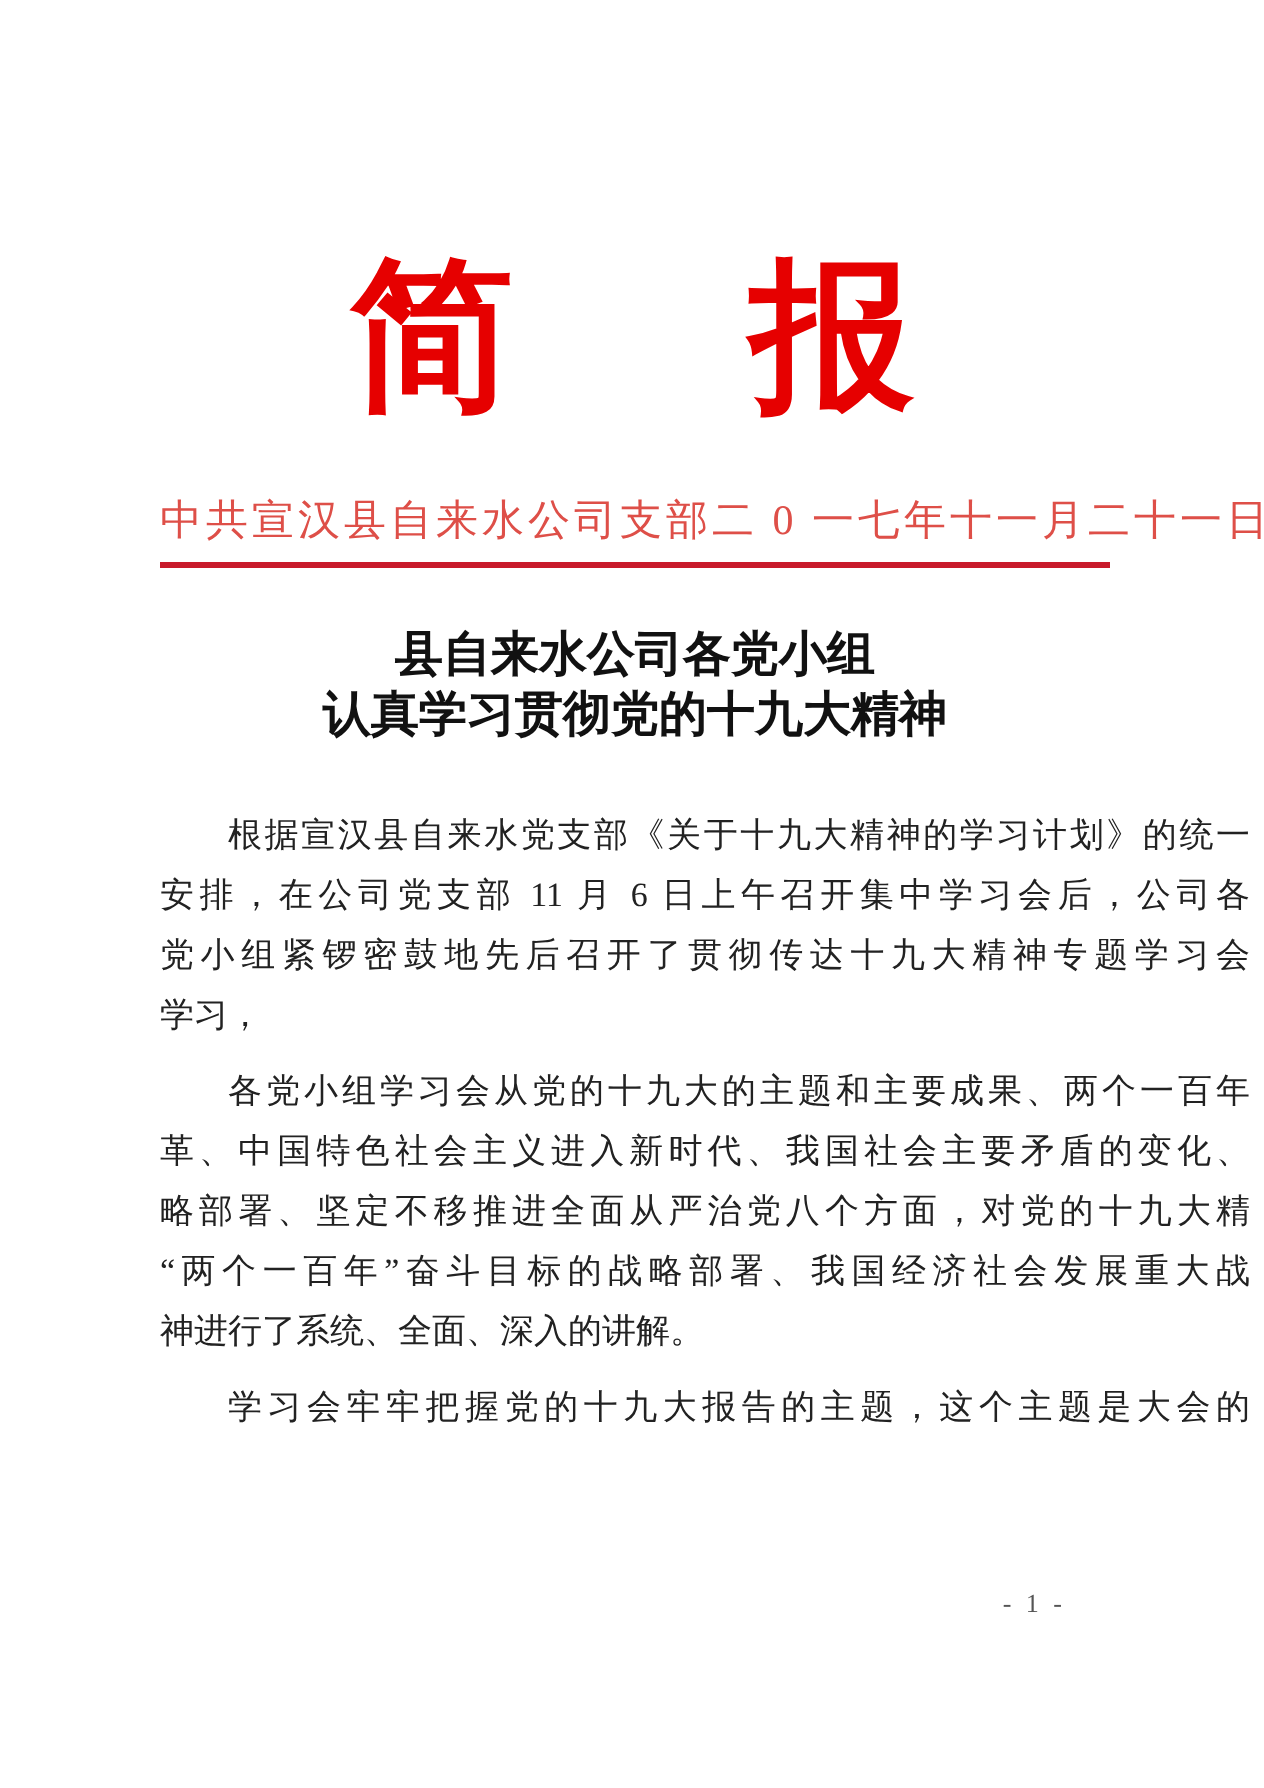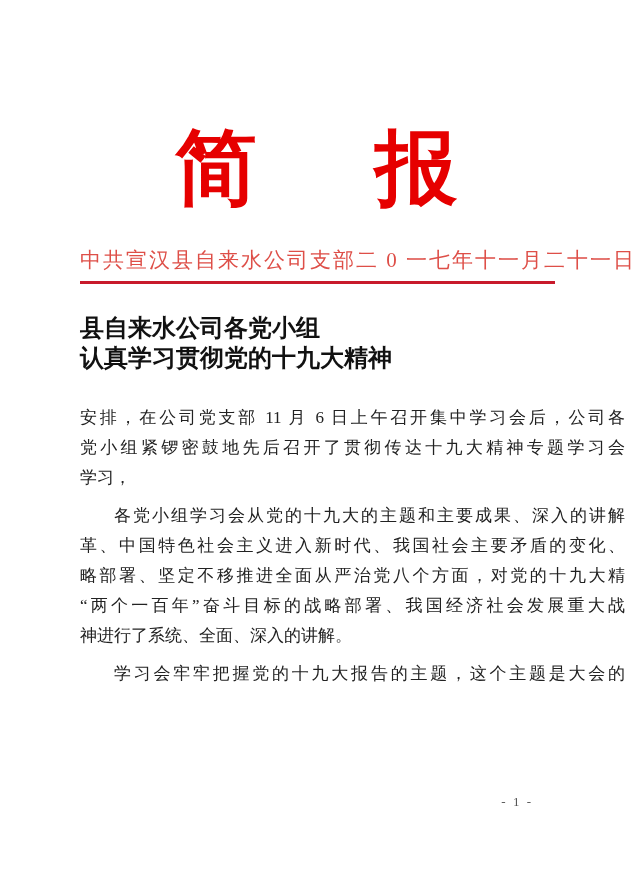--- a/index.html
+++ b/index.html
@@ -35,20 +35,21 @@
     white-space: nowrap;
   }
   .rule {
     margin: 11px 77px 0 80px;
     height: 0;
     border-top: 3px solid var(--rule-red, #c81a2b);
   }
   
   .doc-title {
     margin: 29px 77px 0 80px;
+    text-align: center;
     font-family: "Liberation Sans", "DejaVu Sans", sans-serif;
     font-weight: 700;
     font-size: 24px;
     line-height: 30px;
     color: #111111;
   }
   
   .body-text {
     margin: 30px 0 0 80px;
     width: 545px;
@@ -93,26 +94,27 @@
 
   <div class="rule"></div>
 
   <div class="doc-title">
     <div class="t-line">县自来水公司各党小组</div>
     <div class="t-line">认真学习贯彻党的十九大精神</div>
   </div>
 
   <div class="body-text">
       <div class="paragraph">
+        <div class="line first">根据宣汉县自来水党支部《关于十九大精神的学习计划》的统一</div>
         <div class="line">安排，在公司党支部 11 月 6 日上午召开集中学习会后，公司各</div>
         <div class="line">党小组紧锣密鼓地先后召开了贯彻传达十九大精神专题学习会</div>
         <div class="line short-end">学习，</div>
       </div>
       <div class="paragraph">
-        <div class="line first">各党小组学习会从党的十九大的主题和主要成果、深入的讲解</div>
+        <div class="line first">各党小组学习会从党的十九大的主题和主要成果、两个一百年</div>
         <div class="line">革、中国特色社会主义进入新时代、我国社会主要矛盾的变化、</div>
         <div class="line">略部署、坚定不移推进全面从严治党八个方面，对党的十九大精</div>
         <div class="line">“两个一百年”奋斗目标的战略部署、我国经济社会发展重大战</div>
         <div class="line short-end">神进行了系统、全面、深入的讲解。</div>
       </div>
       <div class="paragraph">
         <div class="line first">学习会牢牢把握党的十九大报告的主题，这个主题是大会的</div>
       </div>
     </div>
 

